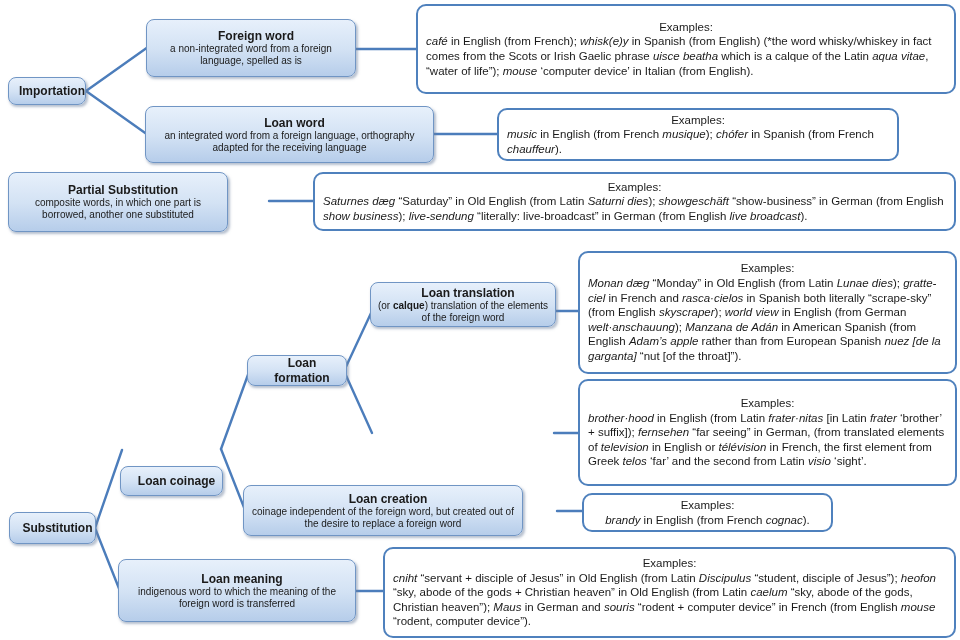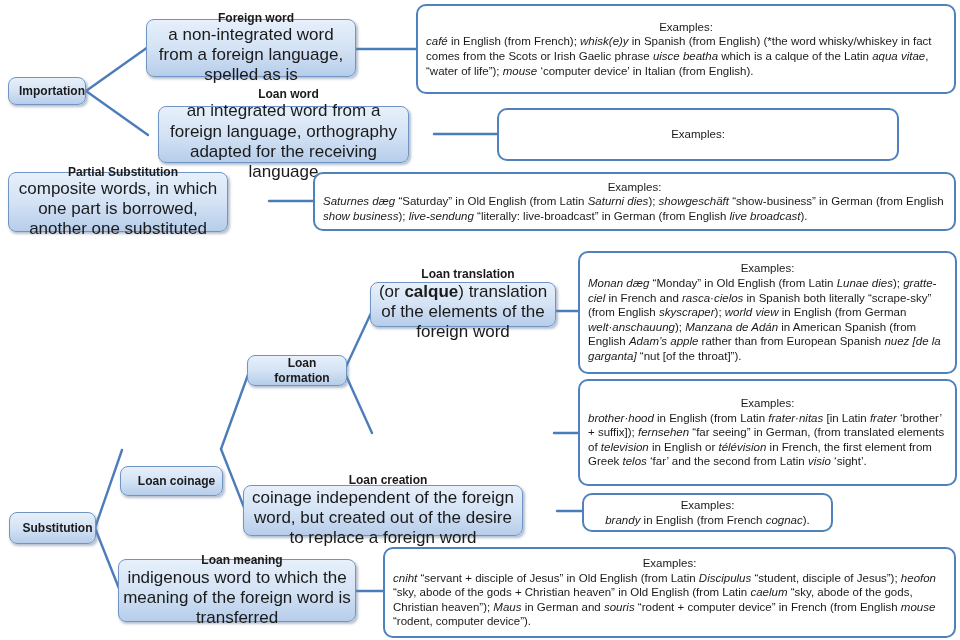--- a/index.html
+++ b/index.html
@@ -19,21 +19,21 @@
   svg.connectors{position:absolute;left:0;top:0;width:960px;height:640px;}
   .node{
     position:absolute;box-sizing:border-box;
     border:1.5px solid var(--node-border);border-radius:8px;
     background:linear-gradient(180deg,var(--node-top) 0%,var(--node-mid) 52%,var(--node-bottom) 100%);
     box-shadow:1.5px 2px 2.5px rgba(110,130,160,0.5);
     display:flex;flex-direction:column;align-items:center;justify-content:center;
     text-align:center;line-height:1.18;font-size:11.5px;padding:2px 4px;
   }
   .node .title{font-weight:bold;font-size:12px;padding-left:10px;}
-  .node .body{font-size:17px;}
+  .node .body{font-size:10px;}
   .example{
     position:absolute;box-sizing:border-box;background:#fff;
     border:2px solid var(--example-border);border-radius:10px;
     font-size:11.5px;line-height:1.27;padding:2px 8px;
     display:flex;flex-direction:column;justify-content:center;
   }
   .example .heading{text-align:center;}
   .example .body{text-align:left;}
   .example.centered .body{text-align:center;}
 </style>
@@ -67,27 +67,28 @@
   <div class="node" style="left:146px;top:19px;width:210px;height:58px;">
     <div class="title">Foreign word</div>
     <div class="body">a non-integrated word from a foreign language, spelled as is</div>
   </div>
 
   <div class="example" style="left:416px;top:4px;width:540px;height:90px;">
     <div class="heading">Examples:</div>
     <div class="body"><i>café</i><span> in English (from French); </span><i>whisk(e)y</i><span> in Spanish (from English) (*the word whisky/whiskey in fact comes from the Scots or Irish Gaelic phrase </span><i>uisce beatha</i><span> which is a calque of the Latin </span><i>aqua vitae</i><span>, “water of life”); </span><i>mouse</i><span> ‘computer device’ in Italian (from English).</span></div>
   </div>
 
-  <div class="node" style="left:158px;top:106px;width:251px;height:57px;">
+  <div class="node" style="left:145px;top:106px;width:289px;height:57px;">
     <div class="title">Loan word</div>
     <div class="body">an integrated word from a foreign language, orthography adapted for the receiving language</div>
   </div>
 
   <div class="example" style="left:497px;top:108px;width:402px;height:53px;">
     <div class="heading">Examples:</div>
+    <div class="body"><i>music</i><span> in English (from French </span><i>musique</i><span>); </span><i>chófer</i><span> in Spanish (from French </span><i>chauffeur</i><span>).</span></div>
   </div>
 
   <div class="node" style="left:8px;top:172px;width:220px;height:60px;">
     <div class="title">Partial Substitution</div>
     <div class="body">composite words, in which one part is borrowed, another one substituted</div>
   </div>
 
   <div class="example" style="left:313px;top:172px;width:643px;height:59px;">
     <div class="heading">Examples:</div>
     <div class="body"><i>Saturnes dæg</i><span> “Saturday” in Old English (from Latin </span><i>Saturni dies</i><span>); </span><i>showgeschäft</i><span> “show-business” in German (from English </span><i>show business</i><span>); </span><i>live-sendung</i><span> “literally: live-broadcast” in German (from English </span><i>live broadcast</i><span>).</span></div>

